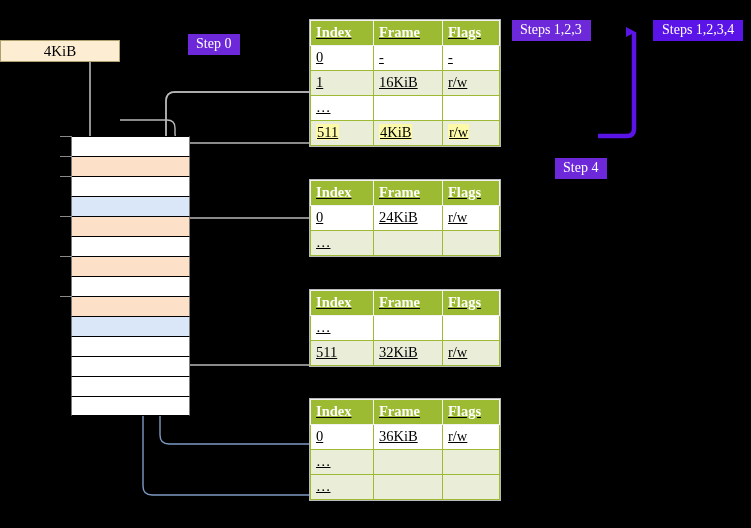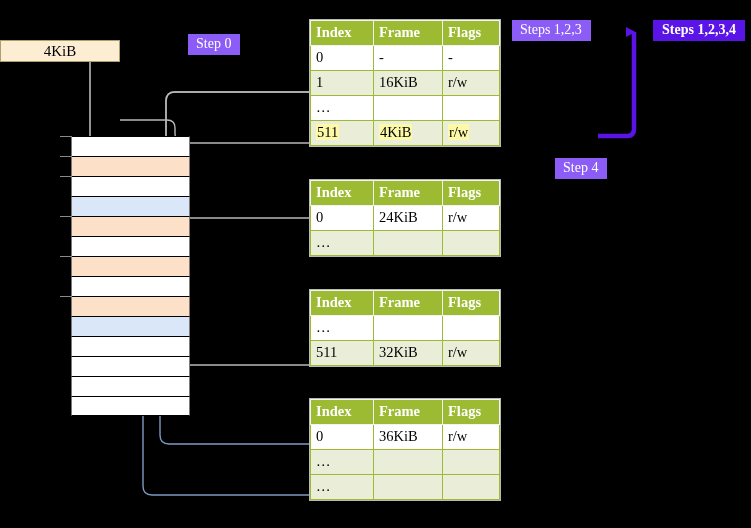--- a/index.html
+++ b/index.html
@@ -45,22 +45,22 @@
   }
   
   .badge {
     position: absolute;
     padding: 2px 9px 3px 9px;
     font-size: 14px;
     color: #ffffff;
     white-space: nowrap;
     line-height: 16px;
   }
-  .badge-dark-red { background: #8b5cf6; padding-left: 8px; }
-  .badge-blue { background: #5b14e8; font-weight: bold; }
+  .badge-dark-red { background: #6d28d9; padding-left: 8px; }
+  .badge-blue { background: #5b14e8; }
   #badge-step0 { left: 188px; top: 34px; }
   #badge-step4 { left: 519px; top: 158px; margin-left: 36px; }
   #badge-steps123 { left: 512px; top: 20px; }
   #badge-steps1234 { left: 653px; top: 20px; }
 
   
   .memgrid {
     position: absolute;
     left: 71px;
     top: 136px;
@@ -89,20 +89,21 @@
     border-top: 1.5px solid #8a8a8a;
   }
 
   
   .ptable {
     position: absolute;
     border-collapse: collapse;
     font-size: 14.5px;
     background: #737373;
     box-shadow: 0 0 0 1px #b9b9b9;
+    text-decoration: underline;
   }
   .ptable th {
     background: #9cbb33;
     color: #ffffff;
     font-weight: bold;
     text-align: left;
     padding: 3px 5px 4px 5px;
     border: 1px solid #f2f2f2;
     font-size: 14.5px;
   }

